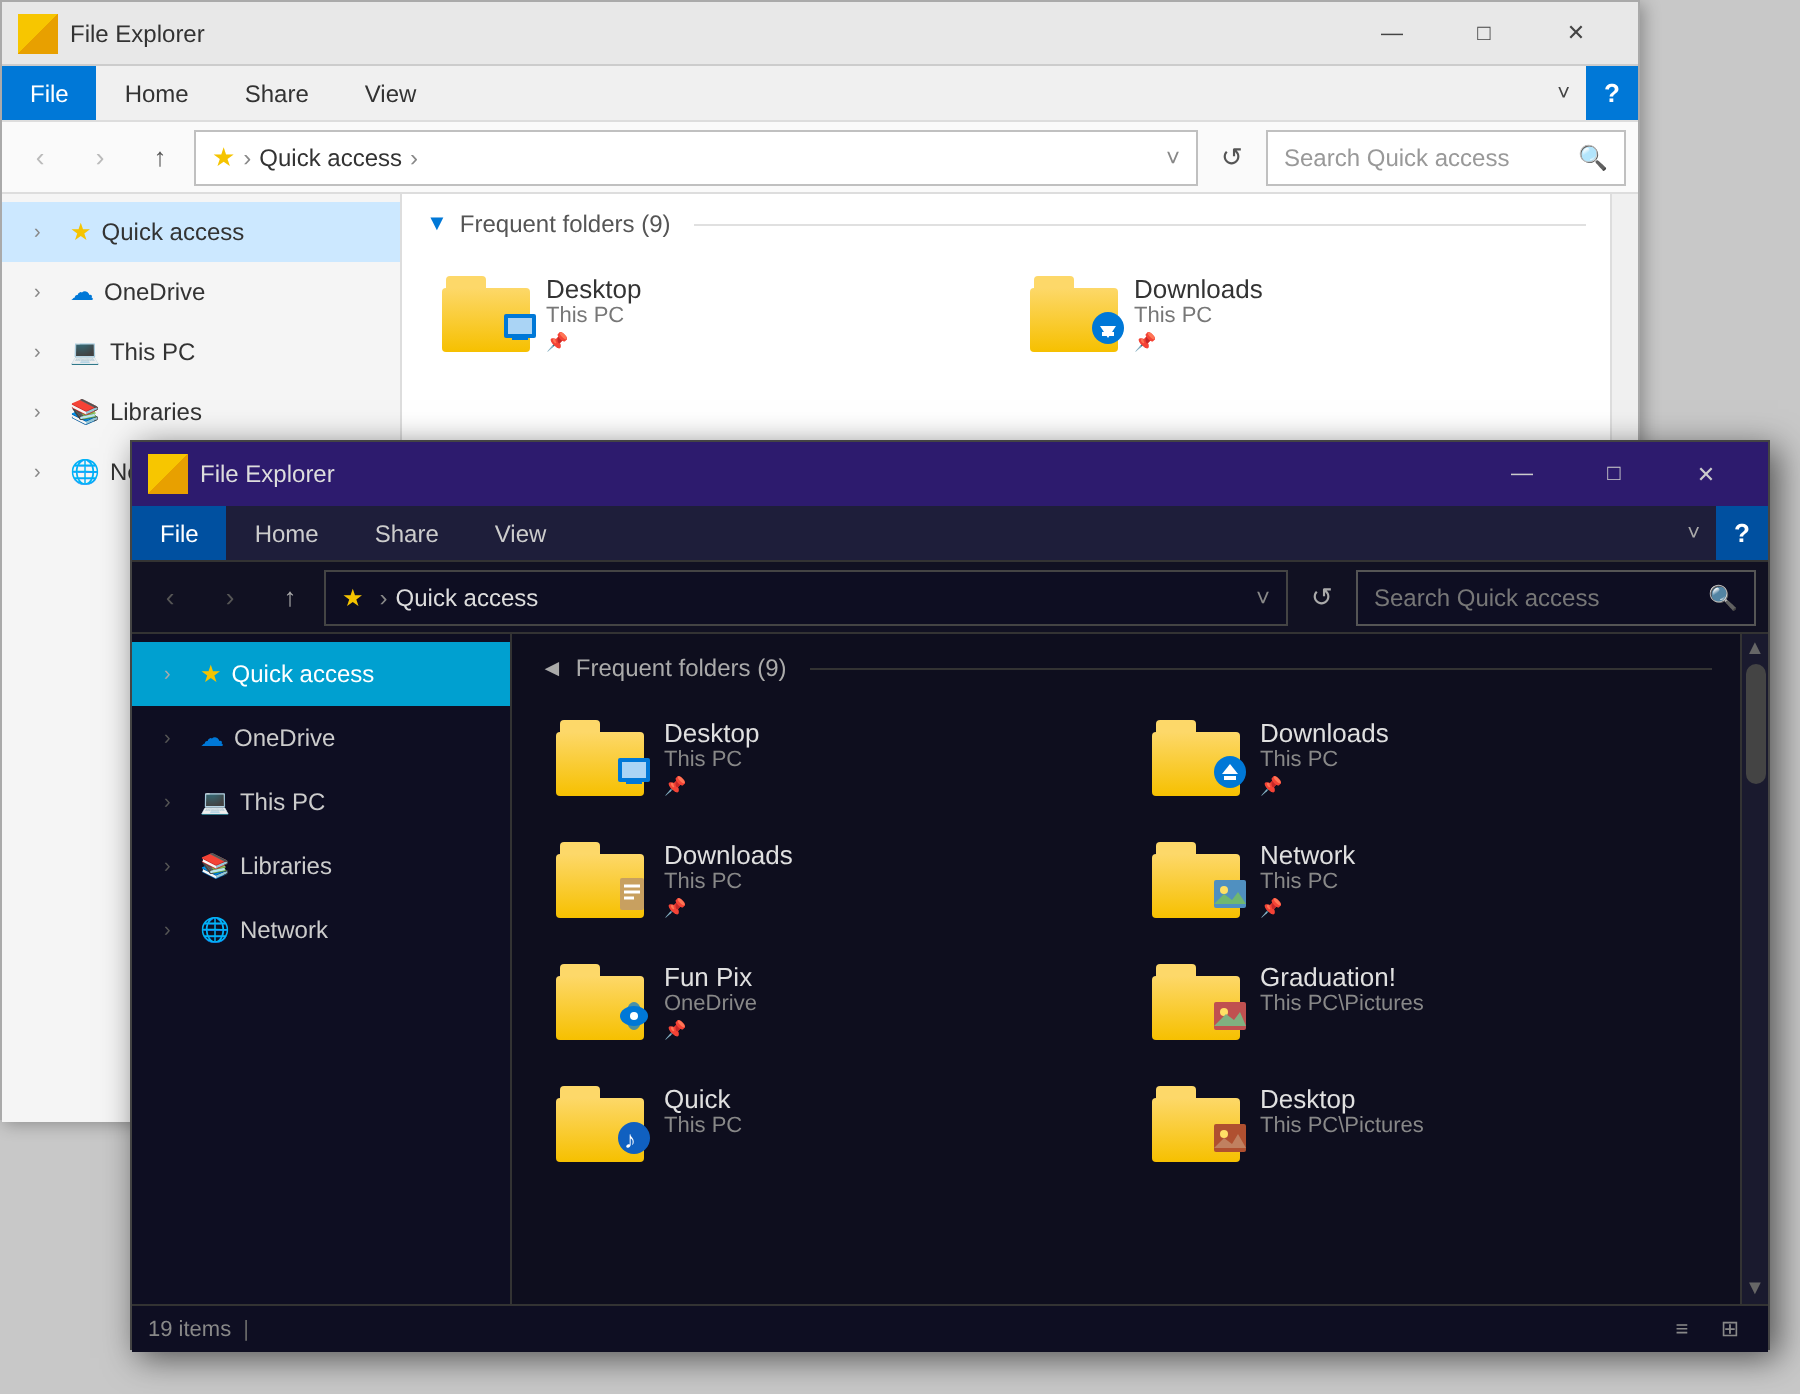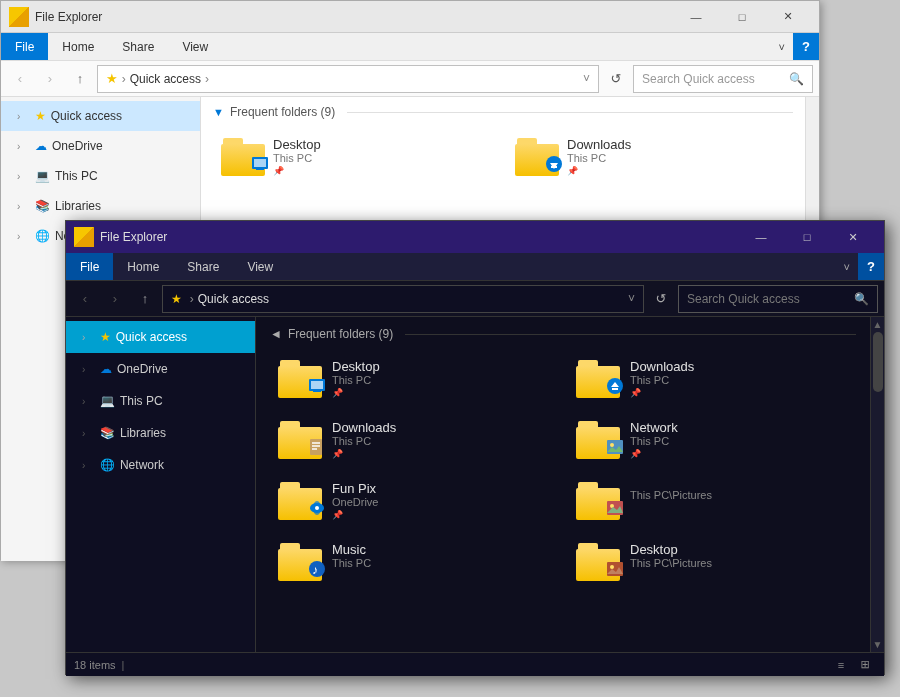--- a/index.html
+++ b/index.html
@@ -683,36 +683,37 @@
           <div class="folder-icon-wrap-dark">
             <div class="folder-tab-dark"></div>
             <div class="folder-body-dark"></div>
             <svg width="18" height="18" style="position:absolute;bottom:3px;right:-4px;">
               <rect x="1" y="2" width="16" height="14" rx="1" fill="#c05050"></rect>
               <circle cx="6" cy="7" r="2" fill="#ffe066"></circle>
               <polygon points="1,14 7,8 11,11 14,7 17,14" fill="#80b080"></polygon>
             </svg>
           </div>
           <div class="folder-info-dark">
+            <div class="folder-name-dark">Graduation!</div>
             <div class="folder-sub-dark">This PC\Pictures</div>
             <div class="folder-pin-dark" style="visibility:hidden;">📌</div>
           </div>
         </div>
 
         <div class="folder-item-dark">
           <div class="folder-icon-wrap-dark">
             <div class="folder-tab-dark"></div>
             <div class="folder-body-dark"></div>
             <svg width="18" height="18" style="position:absolute;bottom:3px;right:-4px;">
               <circle cx="9" cy="9" r="8" fill="#1060c0"></circle>
               <text x="4" y="14" font-size="12" fill="#fff">♪</text>
             </svg>
           </div>
           <div class="folder-info-dark">
-            <div class="folder-name-dark">Music</div>
+            <div class="folder-name-dark">Quick</div>
             <div class="folder-sub-dark">This PC</div>
             <div class="folder-pin-dark" style="visibility:hidden;">📌</div>
           </div>
         </div>
 
         <div class="folder-item-dark">
           <div class="folder-icon-wrap-dark">
             <div class="folder-tab-dark"></div>
             <div class="folder-body-dark"></div>
             <svg width="18" height="18" style="position:absolute;bottom:3px;right:-4px;">
@@ -732,20 +733,20 @@
     </div>
 
     <div class="scrollbar-area-dark">
       <div style="font-size:10px;color:#666;cursor:pointer;">▲</div>
       <div class="scrollbar-thumb-dark"></div>
       <div style="font-size:10px;color:#666;cursor:pointer;margin-top:auto;">▼</div>
     </div>
   </div>
 
   <div class="status-bar-dark">
-    <span>18 items</span>
+    <span>19 items</span>
     <span style="margin-left:6px;color:#666;">|</span>
     <div class="view-icons">
       <div class="view-icon-btn">≡</div>
       <div class="view-icon-btn">⊞</div>
     </div>
   </div>
 </div>
 
 </body></html>

